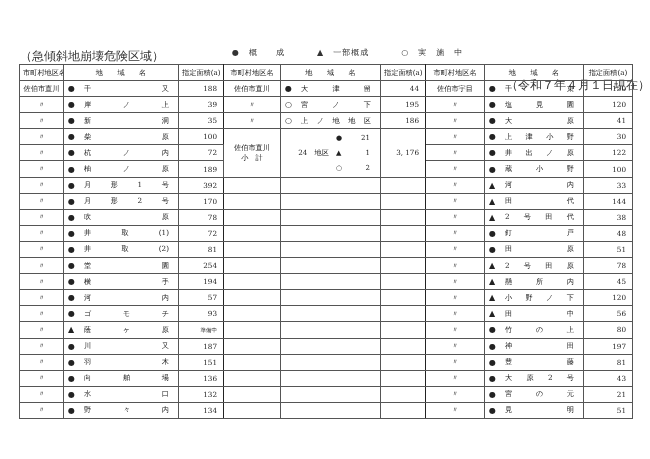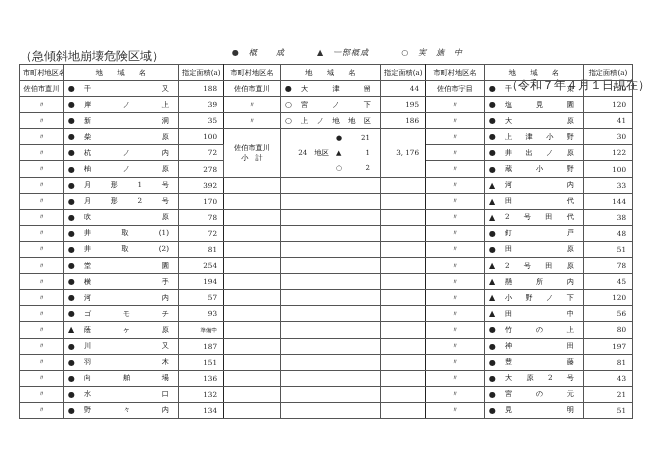--- a/index.html
+++ b/index.html
@@ -4,21 +4,21 @@
 <style>
   html, body { margin:0; padding:0; background:#ffffff; }
   body { width:650px; height:459px; position:relative; overflow:hidden;
          font-family:"DejaVu Serif","Liberation Serif",serif; color:#222; }
   .caption { position:absolute; top:48px; font-size:12px; color:#333; white-space:nowrap; }
   .cap-left { left:20px; }
   .cap-right { left:506px;margin-top:29px; }
   .legend { position:absolute; top:47px; left:232px; font-size:8px; color:#333; display:flex; gap:0; white-space:nowrap; }
   .legend .lg { display:flex; align-items:center; margin-right:32px; }
   .legend .sym { margin-right:10px; font-size:8px; }
-  .legend .lbl { letter-spacing:1px;font-style:italic; }
+  .legend .lbl { letter-spacing:1px; }
   table { position:absolute; left:19px; top:64px; border-collapse:collapse; table-layout:fixed; width:613px; border:1.5px solid #222; }
   td, th { border:1px solid #555; font-size:7.2px; height:15.1px; padding:0 3px; font-weight:normal; white-space:nowrap; overflow:hidden; }
   th { height:15px; text-align:center; }
   .bold-right { border-right:1.5px solid #222; }
   .c-muni { text-align:center; }
   .c-area { text-align:right; padding-right:6px; }
   .c-name { padding-left:4px; }
   .name-wrap { display:flex; align-items:center; }
   .mark { width:14px; display:inline-block; font-size:8px; text-align:left; }
   .nm { flex:1; display:flex; justify-content:space-between; padding-right:6px; padding-left:2px; }
@@ -270,21 +270,21 @@
         <td class="c-name">
           <div class="name-wrap">
             <span class="mark">●</span>
             <span class="nm">
               <span>柚</span>
               <span>ノ</span>
               <span>原</span>
             </span>
           </div>
         </td>
-        <td class="c-area bold-right"><span>278</span></td>
+        <td class="c-area bold-right"><span>189</span></td>
         <td class="c-muni">〃</td>
         <td class="c-name">
           <div class="name-wrap">
             <span class="mark">●</span>
             <span class="nm">
               <span>蔵</span>
               <span>小</span>
               <span>野</span>
             </span>
           </div>

